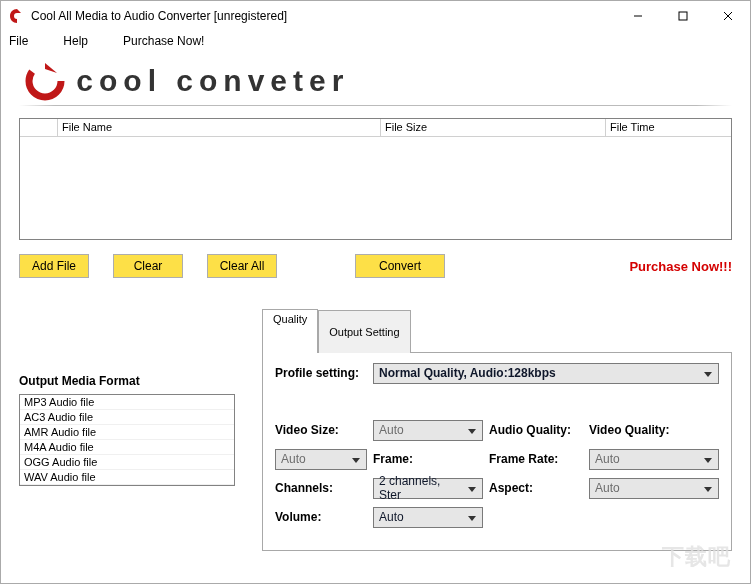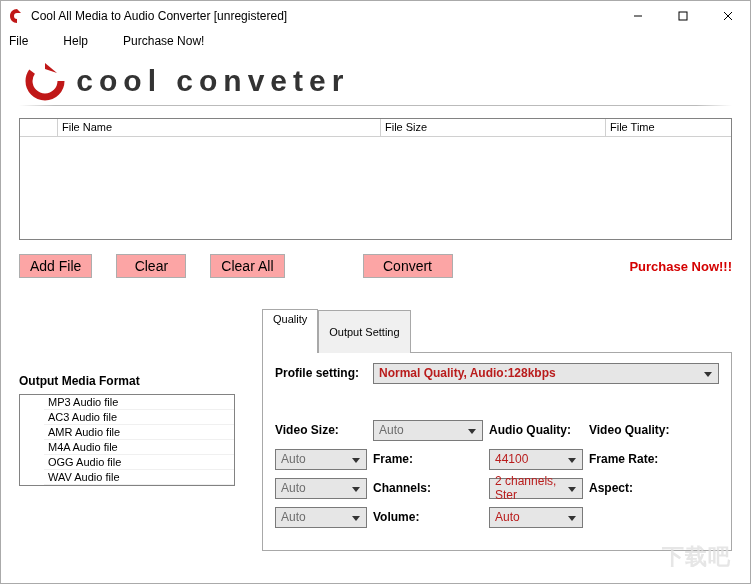--- a/index.html
+++ b/index.html
@@ -23,39 +23,39 @@
 .file-table { border: 1px solid #828282; height: 122px; display: flex; flex-direction: column; background: #fff; }
 .file-table-head { display: flex; height: 18px; }
 .file-table-head .col { border-right: 1px solid #d0d0d0; border-bottom: 1px solid #d0d0d0; background: #fff; padding: 2px 4px; font-size: 11px; color: #000; }
 .col-check { width: 38px; }
 .col-name { width: 323px; }
 .col-size { width: 225px; }
 .col-time { flex: 1; border-right: none !important; }
 .file-table-body { flex: 1; background: #fff; }
 
 .button-row { display: flex; align-items: center; margin: 14px 0 10px 0; gap: 24px; }
-.btn { height: 24px; padding: 0 10px; border: 1px solid #adadad; background: #fca5a5; min-width: 70px; text-align: center; line-height: 22px; font-size: 14px; }
+.btn { height: 24px; padding: 0 10px; border: 1px solid #adadad; background: #fde047; min-width: 70px; text-align: center; line-height: 22px; font-size: 12px; }
 .purchase-link { margin-left: auto; color: #d40000; font-weight: bold; font-size: 13px; }
 
 .bottom-area { display: flex; gap: 27px; flex: 1; align-items: center; }
 .format-panel { width: 240px; display: flex; flex-direction: column; }
 .format-panel .heading { font-weight: bold; font-size: 12px; margin-bottom: 6px; }
 .format-list { border: 1px solid #828282; flex: 1; background: #fff; }
-.format-list .fmt-item { padding: 1px 4px; font-size: 11px; border-bottom: 1px solid #f0f0f0; margin-left: 24px; }
+.format-list .fmt-item { padding: 1px 4px; font-size: 11px; border-bottom: 1px solid #f0f0f0; }
 
 .settings-panel { flex: 1; display: flex; flex-direction: column; }
 .tabs { display: flex; position: relative; z-index: 2; }
 .tab { padding: 3px 10px 3px 10px; border: 1px solid #a8a8a8; border-bottom: none; background: #fff; margin-right: 0; font-size: 11px; position: relative; }
 .tab.inactive { background: #f0f0f0; top: 1px; padding: 15px 10px; }
 .tab.active { margin-bottom: -1px; }
 .tab-body { border: 1px solid #a8a8a8; padding: 10px 12px 22px 12px; background: #fff; flex: 1; }
 
 .profile-row { display: flex; align-items: center; margin-bottom: 12px; gap: 6px; }
 .profile-row label { font-weight: bold; width: 92px; }
-.select { height: 21px; border: 1px solid #7a7a7a; background: #e6e6e6; display: flex; align-items: center; padding: 0 18px 0 5px; position: relative; font-size: 12px; color: #b91c1c; flex: 1; }
+.select { height: 21px; border: 1px solid #7a7a7a; background: #e6e6e6; display: flex; align-items: center; padding: 0 18px 0 5px; position: relative; font-size: 12px; color: #0f172a; flex: 1; }
 .select::after { content: ""; position: absolute; right: 6px; top: 8px; border-left: 4px solid transparent; border-right: 4px solid transparent; border-top: 5px solid #333; }
 .select.bold { font-weight: bold; }
 
 .grid-settings { display: grid; grid-template-columns: 92px 110px 94px 130px; row-gap: 8px; column-gap: 6px; align-items: center; margin-top: 36px; }
 .grid-settings label { font-weight: bold; font-size: 12px; }
 .grid-settings .select { width: 100%; min-width: 0; }
 .sel-disabled { color: #6d6d6d; }
 
 .watermark { position: absolute; right: 20px; bottom: 12px; font-size: 22px; color: #e0e0e0; font-weight: bold; pointer-events: none; letter-spacing: 1px; opacity: 0.8; }
 </style>
@@ -153,23 +153,20 @@
           <div class="select sel-disabled">
               <span>Auto</span>
             </div>
           <label>Audio Quality:</label>
 
           <label>Video Quality:</label>
           <div class="select sel-disabled">
               <span>Auto</span>
             </div>
           <label>Frame:</label>
-          <div class="select">
-              <span>44100</span>
-            </div>
 
           <label>Frame Rate:</label>
           <div class="select sel-disabled">
               <span>Auto</span>
             </div>
           <label>Channels:</label>
           <div class="select">
               <span>2 channels, Ster</span>
             </div>
 

